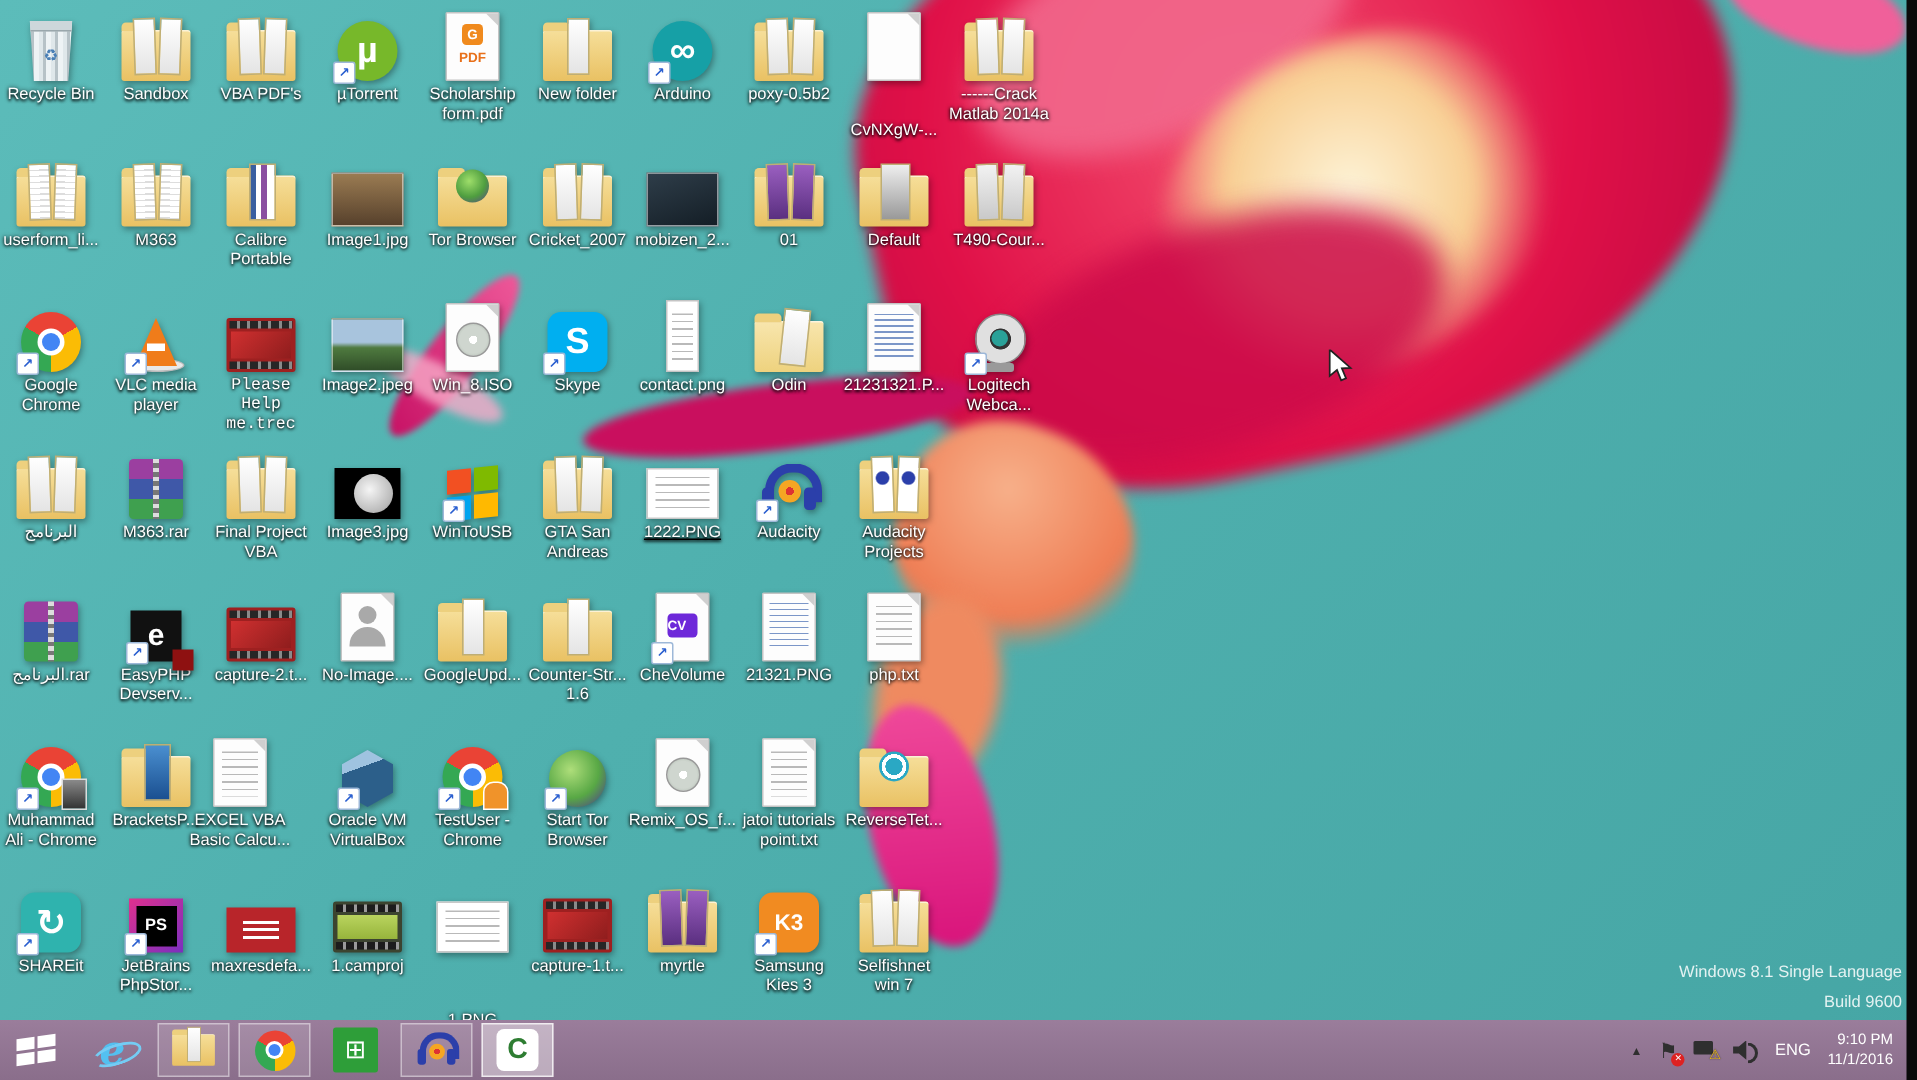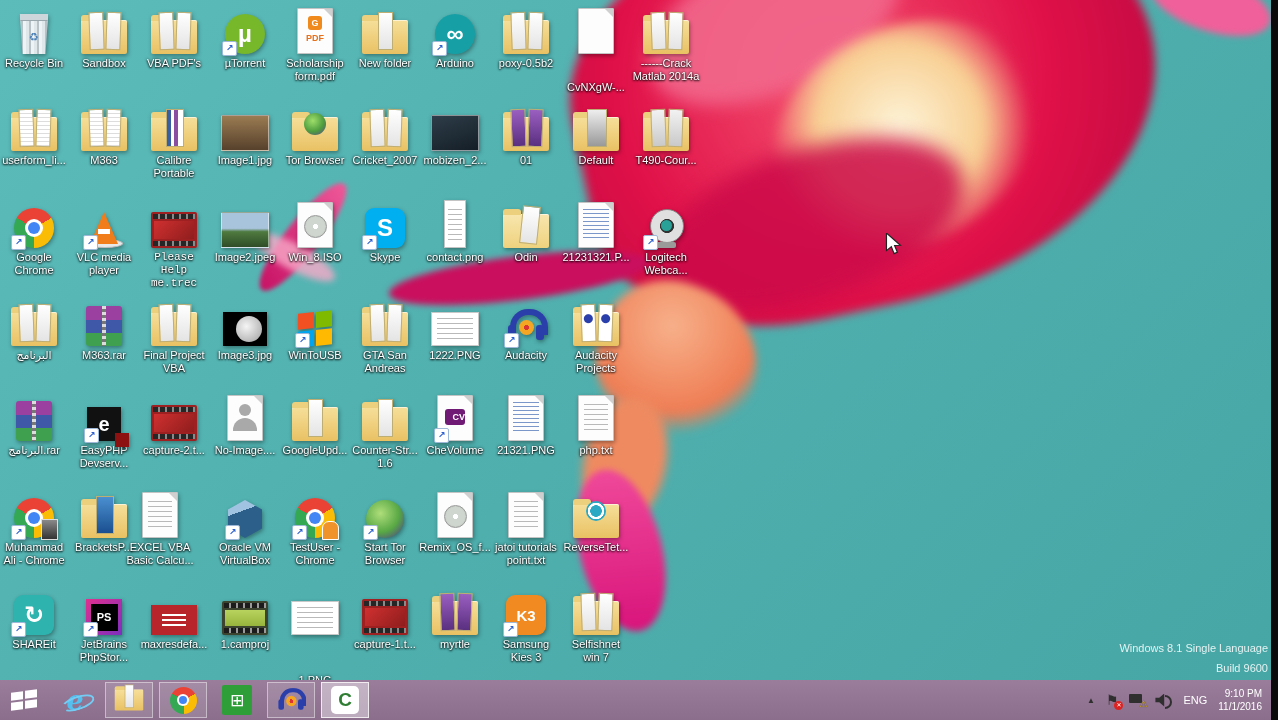--- a/index.html
+++ b/index.html
@@ -116,22 +116,22 @@
     background:radial-gradient(circle,#d33 0 25%,#f5a623 26% 100%)}
   .rb{position:relative;width:32px;height:40px;clip-path:polygon(6% 0,94% 0,86% 100%,14% 100%);
     background:repeating-linear-gradient(90deg,#dfe7ea 0 3px,#b7c2c7 3px 5px,#eef3f5 5px 8px)}
   .rb:before{content:"";position:absolute;top:0;left:0;right:0;height:6px;background:#cdd7db;border-bottom:1px solid #9aa7ac}
   .rb:after{content:"♻";position:absolute;left:50%;top:58%;transform:translate(-50%,-50%);color:#4a7fb5;font-size:11px}
   .pdoc-head{width:12px;height:12px;border-radius:50%;background:#a9a9a9;margin:8px auto 0}
   .pdoc-body{width:24px;height:13px;border-radius:12px 12px 0 0;background:#a9a9a9;margin:2px auto 0}
   .gdot{position:absolute;left:10px;top:7px;width:14px;height:14px;border-radius:3px;background:#f08a1d;
     color:#fff;font-size:9px;font-weight:bold;text-align:center;line-height:14px}
   .pdfmark{position:absolute;left:0;right:0;top:24px;text-align:center;font-weight:bold;color:#e8701a;font-size:9px}
-  .cvbox{position:absolute;left:7px;top:13px;width:20px;height:16px;background:#701a75;border-radius:3px;
-    color:#fff;font-weight:bold;font-size:9px;text-align:right;line-height:16px}
+  .cvbox{position:absolute;left:7px;top:13px;width:20px;height:16px;background:#6d28d9;border-radius:3px;
+    color:#fff;font-weight:bold;font-size:9px;text-align:left;line-height:16px}
   .discc{position:absolute;left:6px;top:12px;width:21px;height:21px;border-radius:50%;border:1px solid #999;
     background:radial-gradient(circle,#fff 0 18%,#cfd6cf 19% 60%,#a8b5a8 100%)}
   
   #taskbar{position:absolute;left:0;top:680px;width:1278px;height:40px;z-index:10;
     background:linear-gradient(180deg,#9a7d9b,#8a6e8b);display:flex;align-items:center}
   #start-button{width:48px;height:40px;display:flex;align-items:center;justify-content:center}
   .win8flag{display:grid;grid-template-columns:12px 12px;grid-template-rows:8px 8px;gap:2px;transform:skewY(-8deg)}
   .win8flag div{background:#fff}
   .tbtn{width:46px;height:34px;margin:0 3px;display:flex;align-items:center;justify-content:center;
     border:1px solid transparent;position:relative}
@@ -489,21 +489,21 @@
       <div class="cell" style="left: 349px; top: 298px;">
         <div class="icwrap">
           <div class="fold">
             <div class="pp" style="left: 8px; transform: rotate(-2deg);"></div>
             <div class="pp" style="left: 25px; transform: rotate(2deg);"></div>
           </div>
         </div>
         <div class="label">GTA San
 Andreas</div>
       </div>
-      <div class="cell" style="left: 419px; top: 298px;">
+      <div class="cell" style="left: 419px; top: 298px; text-decoration: underline;">
         <div class="icwrap">
           <div class="docw">
             <div class="lines" style="top: 5px; bottom: 5px;"></div>
           </div>
         </div>
         <div class="label">1222.PNG</div>
       </div>
       <div class="cell" style="left: 490px; top: 298px;">
         <div class="icwrap">
           <div class="hp">

